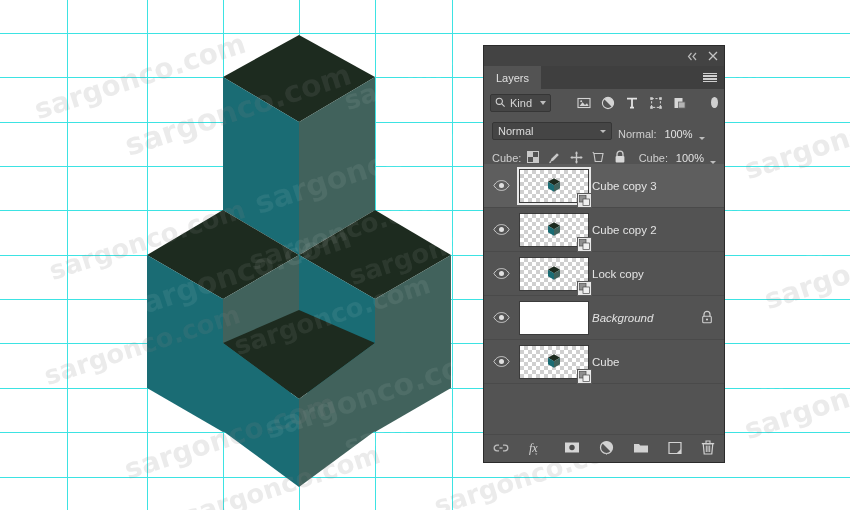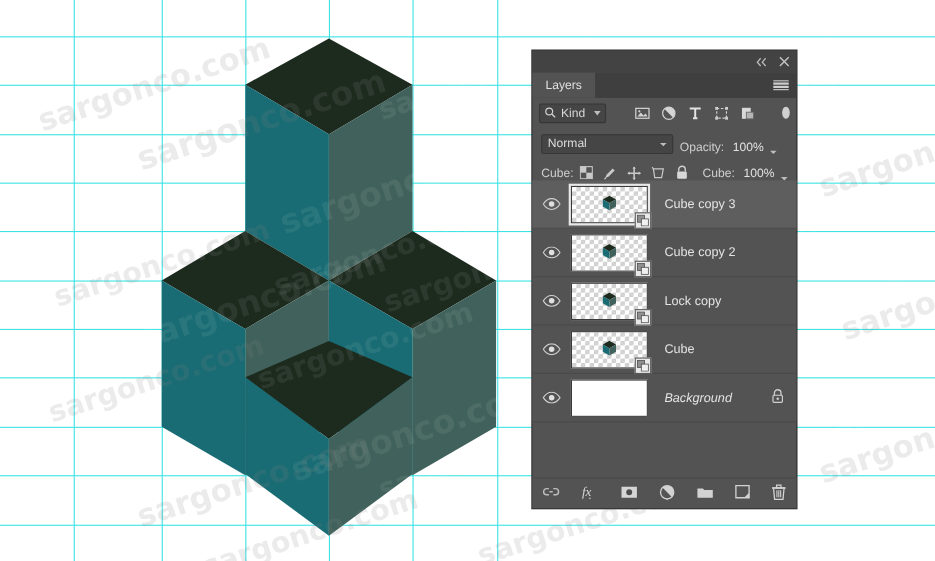--- a/index.html
+++ b/index.html
@@ -125,21 +125,21 @@
   }
   .thumb.selected-border { outline: 2px solid #e8e8e8; outline-offset: 0px; }
   .thumb.solid { background-image: none; background-color: #ffffff; }
   .thumb-cube { position: absolute; left: 50%; top: 50%; transform: translate(-50%,-50%); }
   .smart-badge {
     position: absolute; right: 0px; bottom: -3px;
     width: 15px; height: 15px; background: #e9e9e9;
     border: 1px solid #5a5a5a;
     display: flex; align-items: center; justify-content: center;
   }
-  .layer-name { flex: 1; padding-left: 12px; font-size: 11.5px; color: #e3e3e3; }
+  .layer-name { flex: 1; font-size: 11.5px; color: #e3e3e3; }
   .layer-name.italic { font-style: italic; }
   .lock-cell { width: 34px; display: flex; align-items: center; justify-content: center; }
   .panel-bottom {
     position: absolute; left: 0; right: 0; bottom: 0;
     height: 28px; background: #535353; border-top: 1px solid #4a4a4a;
     display: flex; align-items: center; justify-content: center; gap: 19px;
   }
   .panel-bottom .bi { display: block; cursor: pointer; }
 </style>
 </head>
@@ -286,21 +286,21 @@
         </span>
       </div>
       <span class="filter-toggle"></span>
     </div>
 
     <div class="blend-row">
       <div class="blend-select">
         <span class="lbl">Normal</span>
         <span class="small-caret"></span>
       </div>
-      <span class="field-label">Opacity:</span>
+      <span class="field-label">Normal:</span>
       <span class="num-field">100%</span>
       <span class="small-caret"></span>
     </div>
 
     <div class="lock-row">
       <span class="field-label">Cube:</span>
       <span class="lock-icons">
         <span>
           <svg width="12" height="12" viewBox="0 0 12 12">
             <rect x="0.5" y="0.5" width="11" height="11" stroke="#c9c9c9" stroke-width="1" fill="none"></rect>
@@ -423,58 +423,58 @@
         <div class="layer-row">
           <div class="eye-cell">
             <span>
               <svg width="17" height="11" viewBox="0 0 17 11">
                 <path d="M0.9 5.5 C3.4 1.4 6 0.6 8.5 0.6 C11 0.6 13.6 1.4 16.1 5.5 C13.6 9.6 11 10.4 8.5 10.4 C6 10.4 3.4 9.6 0.9 5.5 Z" stroke="#d0d0d0" stroke-width="1" fill="none"></path>
                 <circle cx="8.5" cy="5.5" r="2.5" fill="#e0e0e0"></circle>
               </svg>
             </span>
           </div>
           <div class="thumb-wrap">
+            <div class="thumb solid"></div>
+          </div>
+          <div class="layer-name italic">Background</div>
+          <div class="lock-cell">
+            <span><svg width="12" height="14" viewBox="0 0 12 14">
+                <path d="M3 6.4 V4.3 A3 3 0 0 1 9 4.3 V6.4" stroke="#cfcfcf" stroke-width="1.2" fill="none"></path>
+                <rect x="1.7" y="6.3" width="8.6" height="6.4" rx="1" stroke="#cfcfcf" stroke-width="1.1" fill="none"></rect>
+                <circle cx="6" cy="9.5" r="1.1" fill="#cfcfcf"></circle>
+              </svg></span>
+          </div>
+        </div>
+        <div class="layer-row">
+          <div class="eye-cell">
+            <span>
+              <svg width="17" height="11" viewBox="0 0 17 11">
+                <path d="M0.9 5.5 C3.4 1.4 6 0.6 8.5 0.6 C11 0.6 13.6 1.4 16.1 5.5 C13.6 9.6 11 10.4 8.5 10.4 C6 10.4 3.4 9.6 0.9 5.5 Z" stroke="#d0d0d0" stroke-width="1" fill="none"></path>
+                <circle cx="8.5" cy="5.5" r="2.5" fill="#e0e0e0"></circle>
+              </svg>
+            </span>
+          </div>
+          <div class="thumb-wrap">
             <div class="thumb">
               <span class="thumb-cube"><svg width="14" height="15.3" viewBox="-7 -1 14 15.3">
                   <polygon points="0,0 6,3.4 0,6.8 -6,3.4" fill="#1d2b1f"></polygon>
                   <polygon points="-6,3.4 0,6.8 0,13.3 -6,9.9" fill="#1a6c74"></polygon>
                   <polygon points="0,6.8 6,3.4 6,9.9 0,13.3" fill="#41625c"></polygon>
                 </svg></span>
             </div>
             <span class="smart-badge">
               <svg width="11" height="11" viewBox="0 0 11 11">
                 <rect x="0.6" y="0.6" width="6.4" height="6.4" fill="#8f8f8f" stroke="#4a4a4a" stroke-width="0.7"></rect>
                 <rect x="4" y="4" width="6.4" height="6.4" fill="#f0f0f0" stroke="#4a4a4a" stroke-width="0.7"></rect>
               </svg>
             </span>
           </div>
           <div class="layer-name">Cube</div>
           <div class="lock-cell"></div>
         </div>
-        <div class="layer-row">
-          <div class="eye-cell">
-            <span>
-              <svg width="17" height="11" viewBox="0 0 17 11">
-                <path d="M0.9 5.5 C3.4 1.4 6 0.6 8.5 0.6 C11 0.6 13.6 1.4 16.1 5.5 C13.6 9.6 11 10.4 8.5 10.4 C6 10.4 3.4 9.6 0.9 5.5 Z" stroke="#d0d0d0" stroke-width="1" fill="none"></path>
-                <circle cx="8.5" cy="5.5" r="2.5" fill="#e0e0e0"></circle>
-              </svg>
-            </span>
-          </div>
-          <div class="thumb-wrap">
-            <div class="thumb solid"></div>
-          </div>
-          <div class="layer-name italic">Background</div>
-          <div class="lock-cell">
-            <span><svg width="12" height="14" viewBox="0 0 12 14">
-                <path d="M3 6.4 V4.3 A3 3 0 0 1 9 4.3 V6.4" stroke="#cfcfcf" stroke-width="1.2" fill="none"></path>
-                <rect x="1.7" y="6.3" width="8.6" height="6.4" rx="1" stroke="#cfcfcf" stroke-width="1.1" fill="none"></rect>
-                <circle cx="6" cy="9.5" r="1.1" fill="#cfcfcf"></circle>
-              </svg></span>
-          </div>
-        </div>
       </div>
 
     <div class="panel-bottom">
       <span class="bi">
         <svg width="16" height="12" viewBox="0 0 16 12">
           <path d="M6.5 6 H9.5" stroke="#bdbdbd" stroke-width="1.3"></path>
           <path d="M6 3.2 H4 A2.8 2.8 0 0 0 4 8.8 H6" stroke="#bdbdbd" stroke-width="1.3" fill="none"></path>
           <path d="M10 3.2 H12 A2.8 2.8 0 0 1 12 8.8 H10" stroke="#bdbdbd" stroke-width="1.3" fill="none"></path>
         </svg>
       </span>

